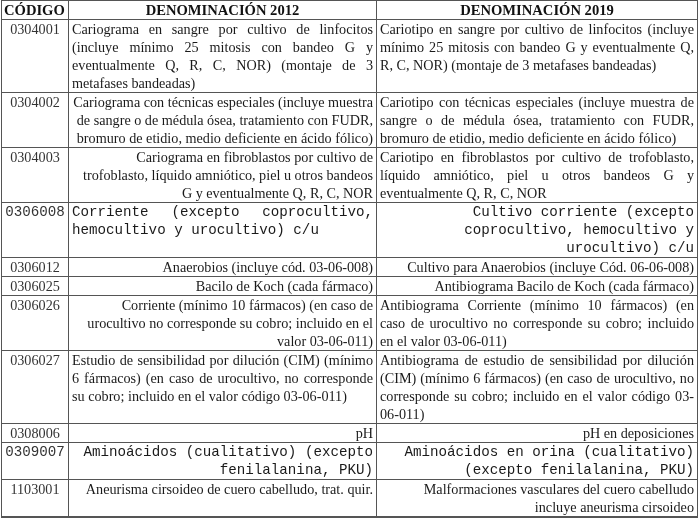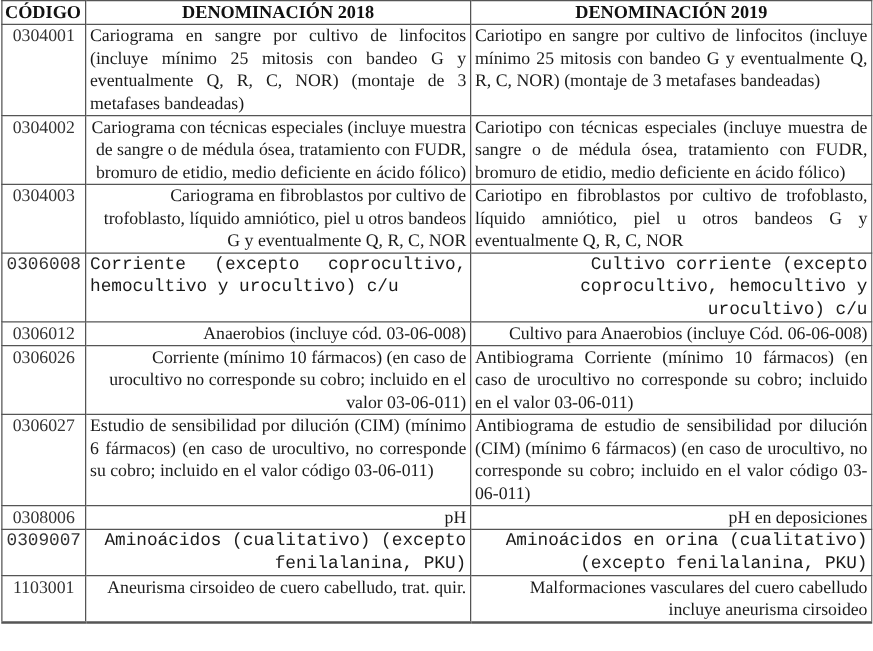--- a/index.html
+++ b/index.html
@@ -45,21 +45,21 @@
 
 <table>
   <colgroup>
     <col class="c-code">
     <col class="c-2018">
     <col class="c-2019">
   </colgroup>
   <thead>
     <tr>
       <th class="code-head">CÓDIGO</th>
-      <th>DENOMINACIÓN 2018</th>
+      <th>DENOMINACIÓN 2012</th>
       <th>DENOMINACIÓN 2019</th>
     </tr>
   </thead>
   <tbody>
     <tr class="h3">
       <td class="code">0304001</td>
       <td class="just">Cariograma en sangre por cultivo de linfocitos (incluye mínimo 25 mitosis con bandeo G y eventualmente Q, R, C, NOR) (montaje de 3 metafases bandeadas)</td>
       <td class="just">Cariotipo en sangre por cultivo de linfocitos (incluye mínimo 25 mitosis con bandeo G y eventualmente Q, R, C, NOR) (montaje de 3 metafases bandeadas)</td>
     </tr>
     <tr class="h3">
@@ -74,20 +74,25 @@
     </tr>
     <tr class="h2">
       <td class="code">0306008</td>
       <td class="just">Corriente (excepto coprocultivo, hemocultivo y urocultivo) c/u</td>
       <td>Cultivo corriente (excepto coprocultivo, hemocultivo y urocultivo) c/u</td>
     </tr>
     <tr class="h1">
       <td class="code">0306012</td>
       <td>Anaerobios (incluye cód. 03-06-008)</td>
       <td>Cultivo para Anaerobios (incluye Cód. 06-06-008)</td>
+    </tr>
+    <tr class="h1">
+      <td class="code">0306025</td>
+      <td>Bacilo de Koch (cada fármaco)</td>
+      <td>Antibiograma Bacilo de Koch (cada fármaco)</td>
     </tr>
     <tr class="h3">
       <td class="code">0306026</td>
       <td>Corriente (mínimo 10 fármacos) (en caso de urocultivo no corresponde su cobro; incluido en el valor 03-06-011)</td>
       <td class="just">Antibiograma Corriente (mínimo 10 fármacos) (en caso de urocultivo no corresponde su cobro; incluido en el valor 03-06-011)</td>
     </tr>
     <tr class="h4">
       <td class="code">0306027</td>
       <td class="just">Estudio de sensibilidad por dilución (CIM) (mínimo 6 fármacos) (en caso de urocultivo, no corresponde su cobro; incluido en el valor código 03-06-011)</td>
       <td class="just">Antibiograma de estudio de sensibilidad por dilución (CIM) (mínimo 6 fármacos) (en caso de urocultivo, no corresponde su cobro; incluido en el valor código 03-06-011)</td>

